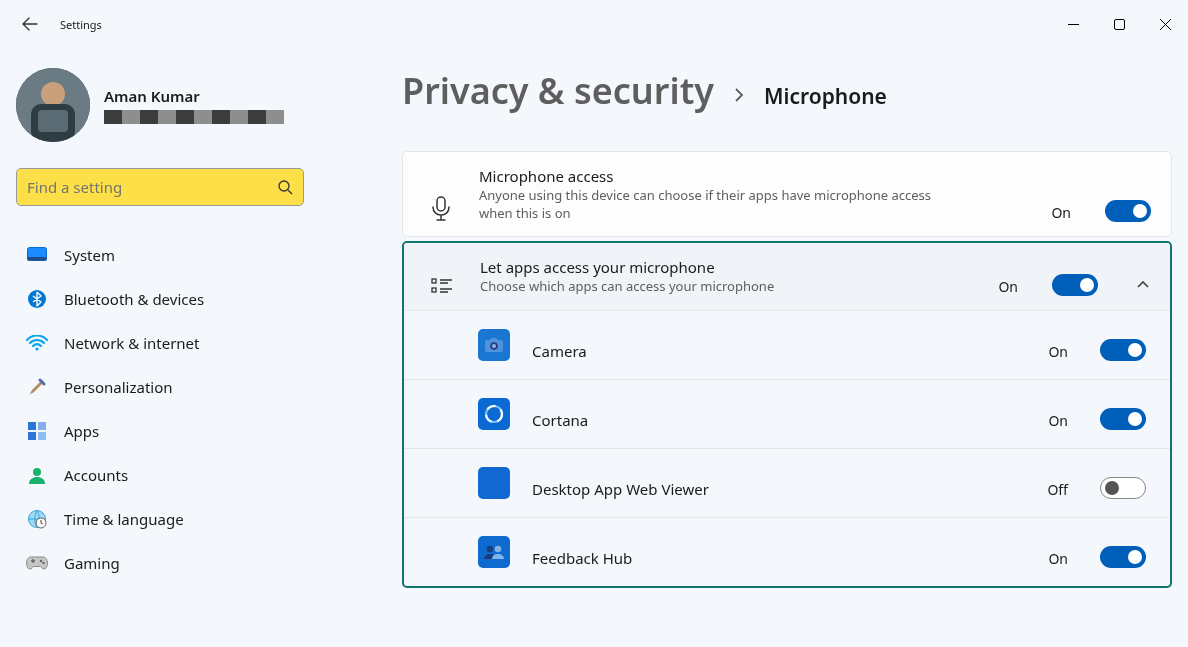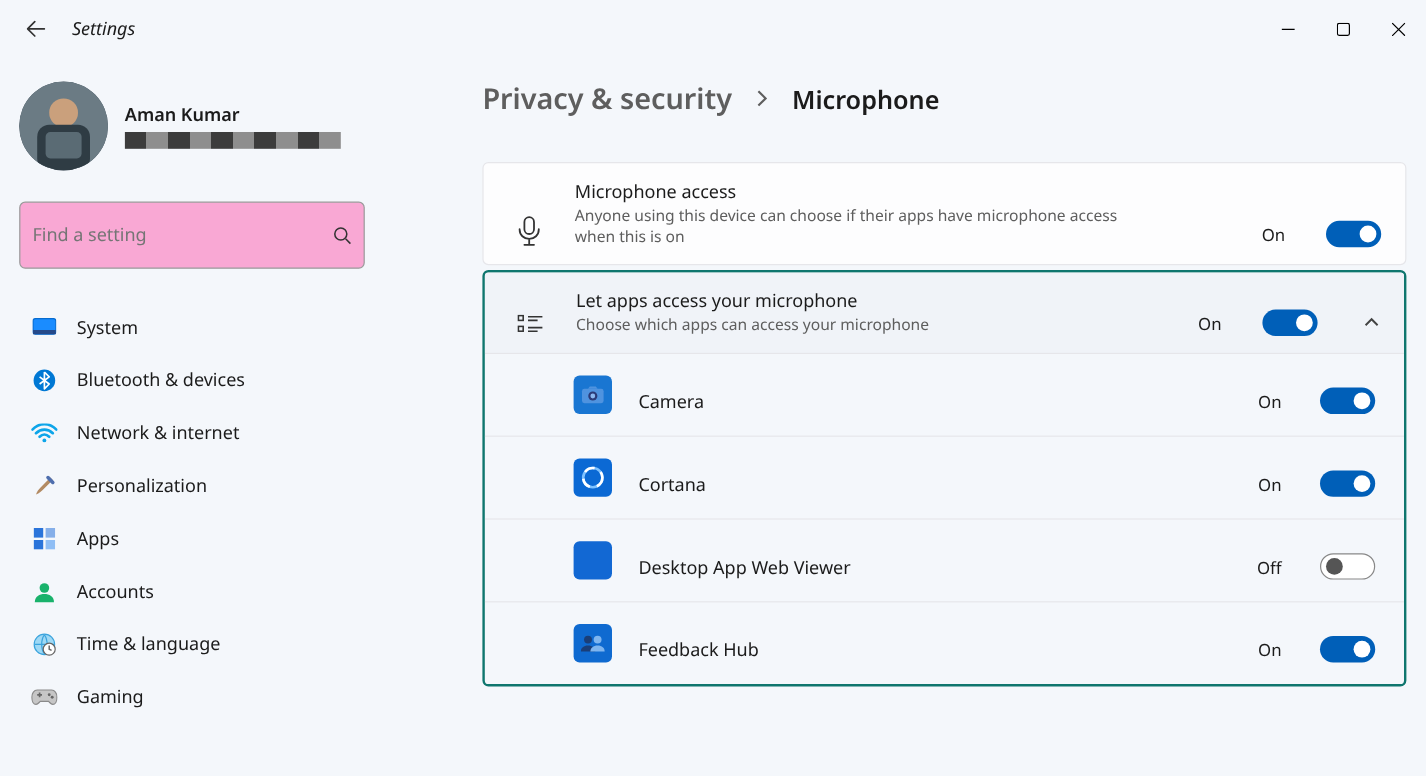--- a/index.html
+++ b/index.html
@@ -2,42 +2,42 @@
 <html><head>
 <meta charset="utf-8">
 <style>
   *{margin:0;padding:0;box-sizing:border-box;font-family:"Segoe UI Variable","Segoe UI",system-ui,sans-serif;}
   html,body{height:100%;}
   body{width:1188px;height:647px;background:#f4f7fb;overflow:hidden;color:#1b1b1b;}
 
   
   .titlebar{height:48px;display:flex;align-items:center;padding-left:14px;}
   .back-btn{width:32px;height:32px;display:flex;align-items:center;justify-content:center;border-radius:4px;}
-  .win-title{margin-left:14px;font-size:15px;color:#1b1b1b;font-style:italic;}
+  .win-title{margin-left:14px;font-size:11px;color:#1b1b1b;}
   .sys-buttons{margin-left:auto;display:flex;}
   .sys-btn{width:46px;height:32px;display:flex;align-items:center;justify-content:center;}
 
   .shell{display:flex;height:calc(647px - 48px);}
   .sidebar{width:320px;padding:16px 16px 0 16px;flex:none;}
   .profile{display:flex;align-items:center;gap:14px;margin-bottom:26px;margin-top:4px;}
   .avatar{width:74px;height:74px;border-radius:50%;background:#3b4a56;overflow:hidden;flex:none;}
   .avatar svg{width:100%;height:100%;display:block;}
   .user-name{font-size:15px;font-weight:600;}
   .obf{width:180px;height:14px;margin-top:4px;
        background:repeating-linear-gradient(90deg,#3c3c3c 0 18px,#8e8e8e 18px 36px);}
-  .search{display:flex;align-items:center;width:100%;height:56px;border:1px solid #9a9a9a;border-radius:5px;
-          background:#f9a8d4;padding:0 10px;}
+  .search{display:flex;align-items:center;width:100%;height:38px;border:1px solid #9a9a9a;border-radius:5px;
+          background:#fde047;padding:0 10px;}
   .search input{flex:1;border:none;outline:none;background:transparent;font-size:15px;color:#555;}
   .nav{margin-top:28px;display:flex;flex-direction:column;gap:2px;}
   .nav-item{display:flex;align-items:center;height:42px;padding:0 10px;border-radius:5px;gap:16px;font-size:15px;}
   .nav-icon{width:22px;height:22px;display:flex;align-items:center;justify-content:center;flex:none;}
 
   .content{flex:1;padding:18px 16px 0 82px;overflow:hidden;}
   .crumb{display:flex;align-items:baseline;gap:18px;margin-bottom:36px;}
-  .crumb-parent{font-size:24px;font-weight:600;color:#5e5e5e;}
+  .crumb-parent{font-size:36px;font-weight:600;color:#5e5e5e;}
   .crumb-sep{font-size:20px;color:#5e5e5e;position:relative;top:-2px;}
   .crumb-current{font-size:21px;font-weight:600;color:#1b1b1b;}
 
   .card{background:#fdfdfe;border:1px solid #e6e6ea;border-radius:5px;margin-bottom:4px;}
   .row{display:flex;align-items:flex-end;padding:14px 20px 14px 24px;gap:24px;}
   .row .lead-icon{width:28px;display:flex;justify-content:center;color:#333;}
   .row .text{flex:1;}
   .row .title{font-size:15px;}
   .row .sub{font-size:13px;color:#5e5e5e;margin-top:1px;max-width:470px;line-height:1.35;}
   .state-label{font-size:14px;margin-right:10px;}

